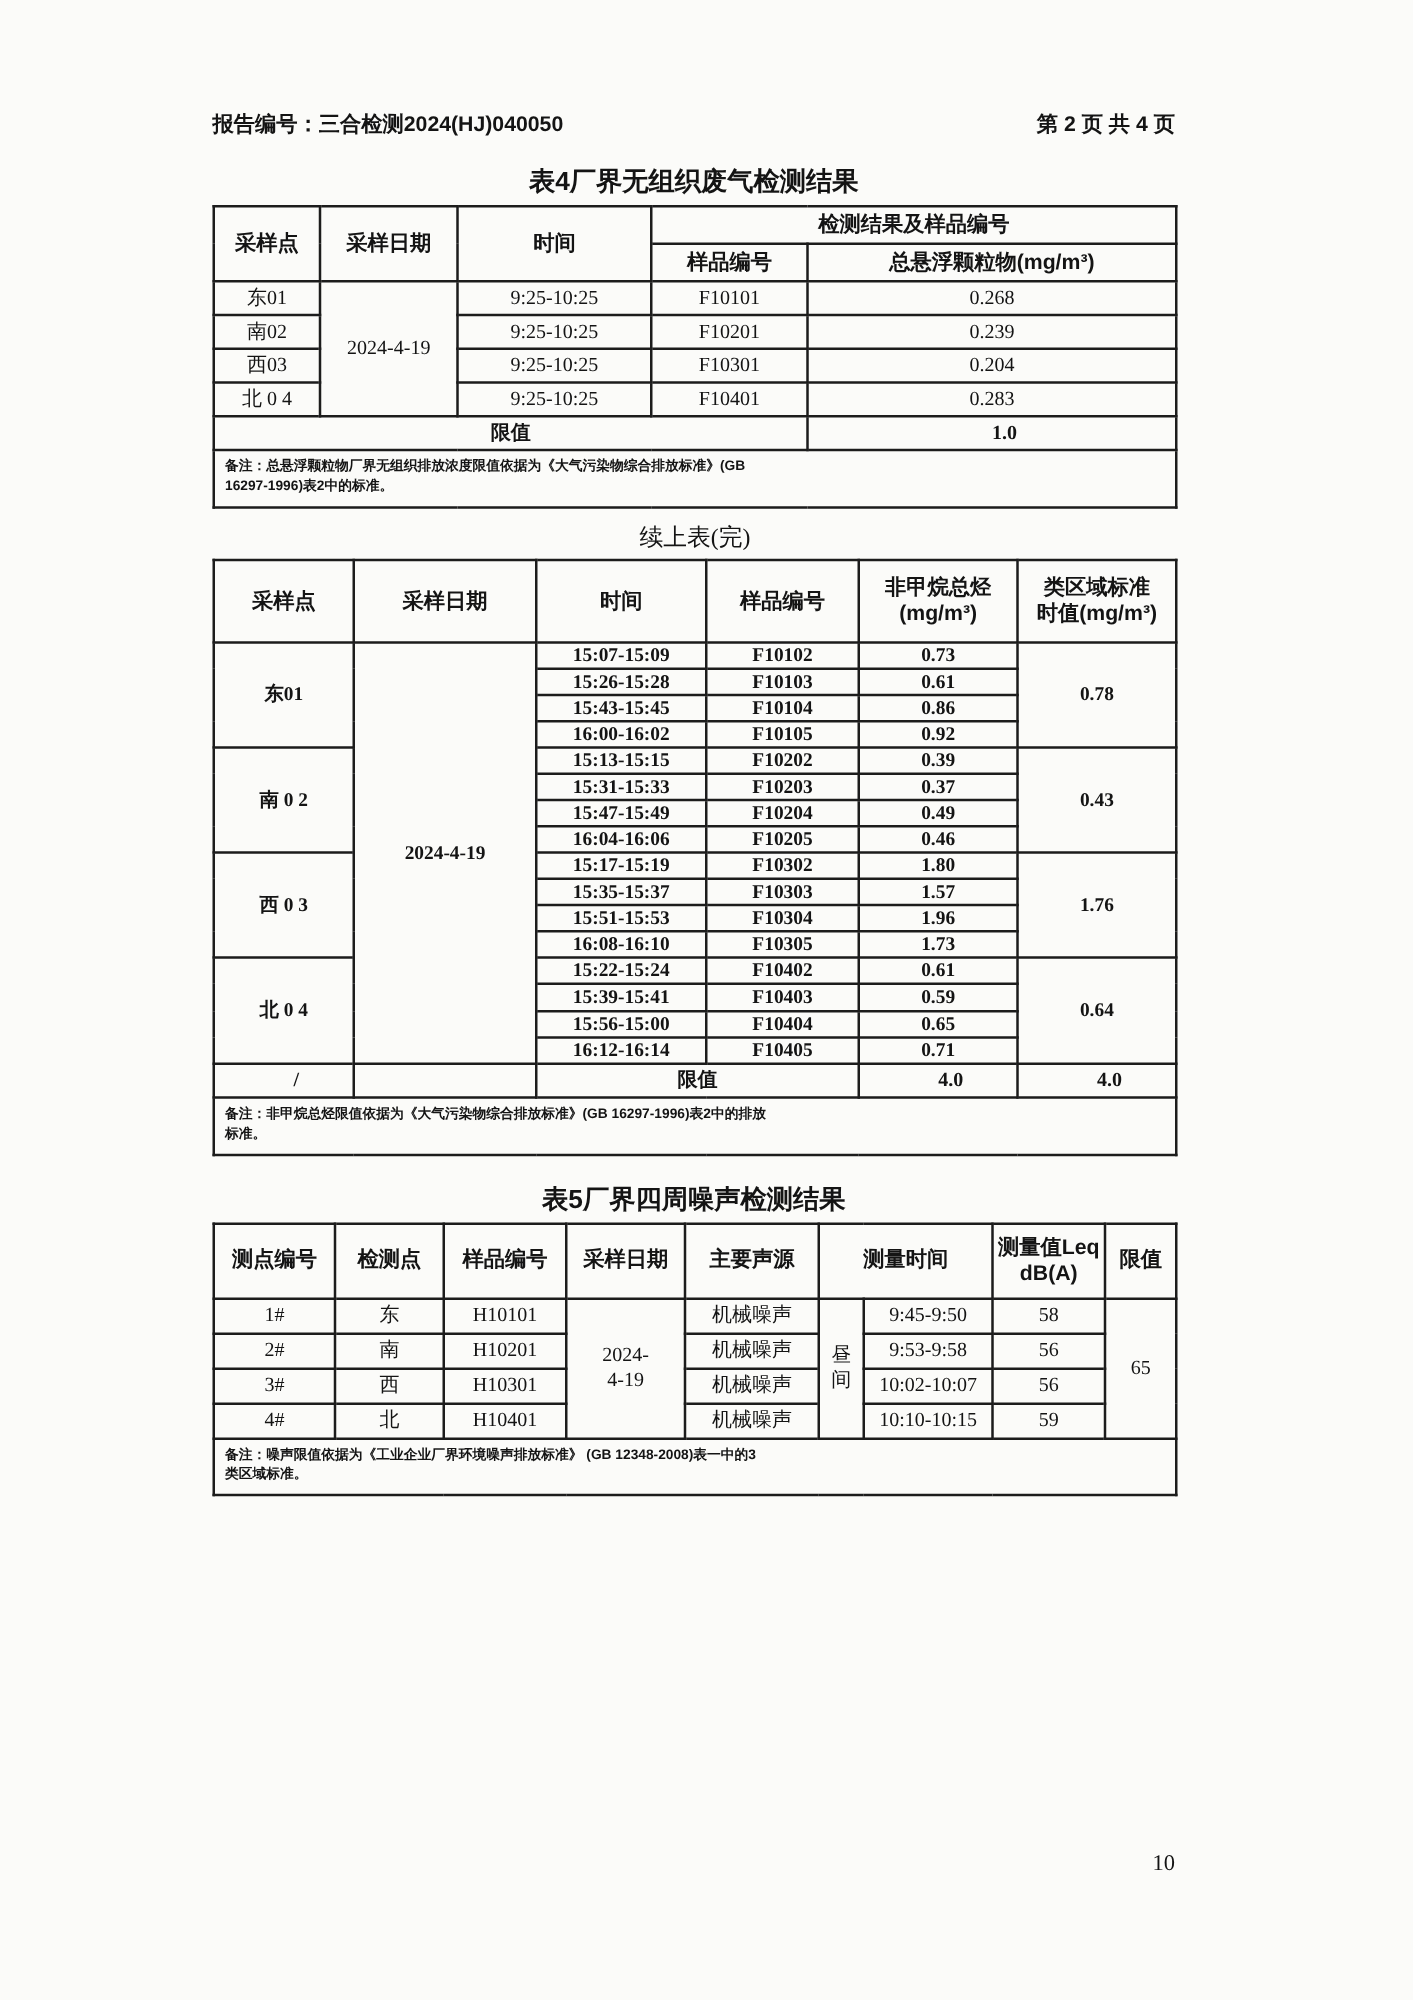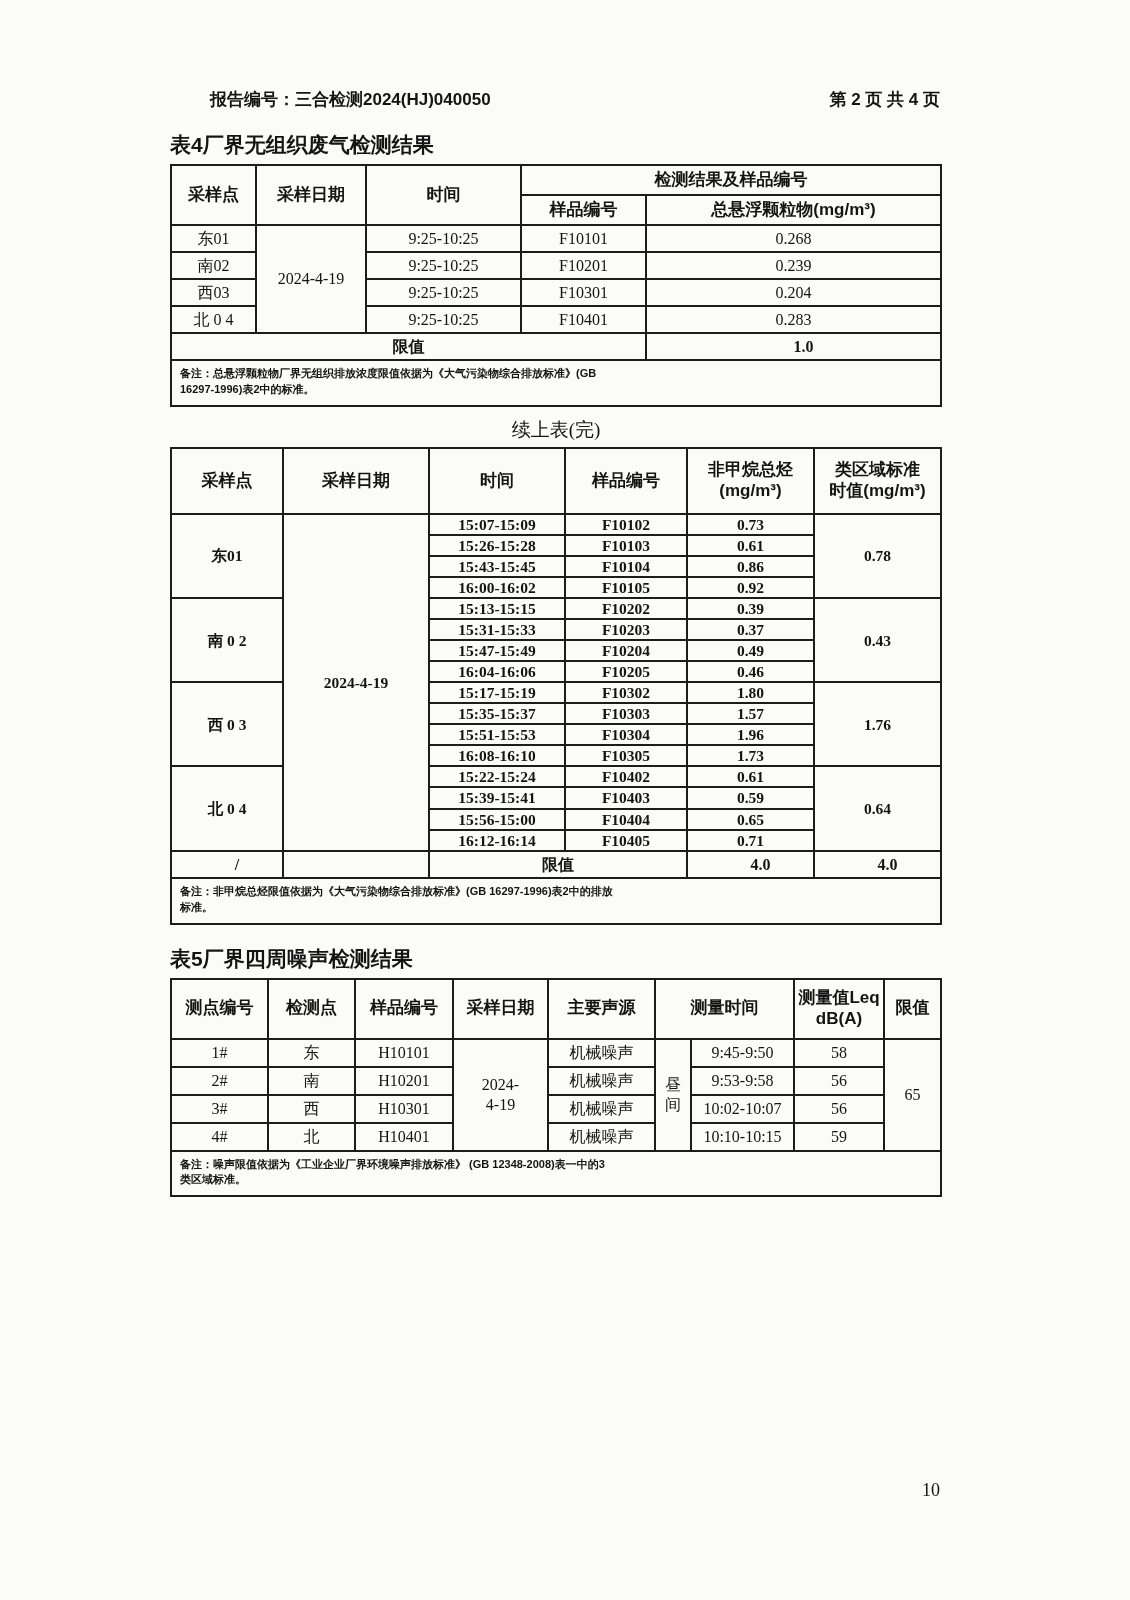--- a/index.html
+++ b/index.html
@@ -6,24 +6,24 @@
   html,body { width:1130px; height:1600px; }
   body {
     background:#fbfbf9;
     color:#141414;
     font-family:"Liberation Serif","DejaVu Serif",serif;
     position:relative;
   }
   .content { position:absolute; left:170px; top:88px; width:770px; }
 
   .doc-header { display:flex; justify-content:space-between; align-items:baseline;
-    font-size:17px; font-weight:bold; font-family:"Liberation Sans","DejaVu Sans",sans-serif;margin-left:40px; }
+    font-size:17px; font-weight:bold; font-family:"Liberation Sans","DejaVu Sans",sans-serif; }
   .main-title { text-align:center; font-size:31px; font-weight:bold; letter-spacing:12px;
     margin-top:16px; font-family:"Liberation Sans","DejaVu Sans",sans-serif; }
-  .table-title { text-align:left; font-size:21px; font-weight:bold; margin-top:20px; margin-bottom:5px;
+  .table-title { text-align:center; font-size:21px; font-weight:bold; margin-top:20px; margin-bottom:5px;
     font-family:"Liberation Sans","DejaVu Sans",sans-serif; }
   .cont-label { font-size:19px; margin:10px 0 4px 2px;text-align:center; }
 
   table { border-collapse:collapse; width:770px; table-layout:fixed; }
   th, td { border:2px solid #1c1c1c; text-align:center; vertical-align:middle;
     font-size:16px; line-height:1.2; padding:1px 2px; white-space:pre-line; }
   th { font-weight:bold; font-size:17px; font-family:"Liberation Sans","DejaVu Sans",sans-serif; }
   .t4 tr.data td { height:27px; }
   .t4 tr.hdr th { height:30px; }
   .t4b tr.hdr th { height:66px; }

